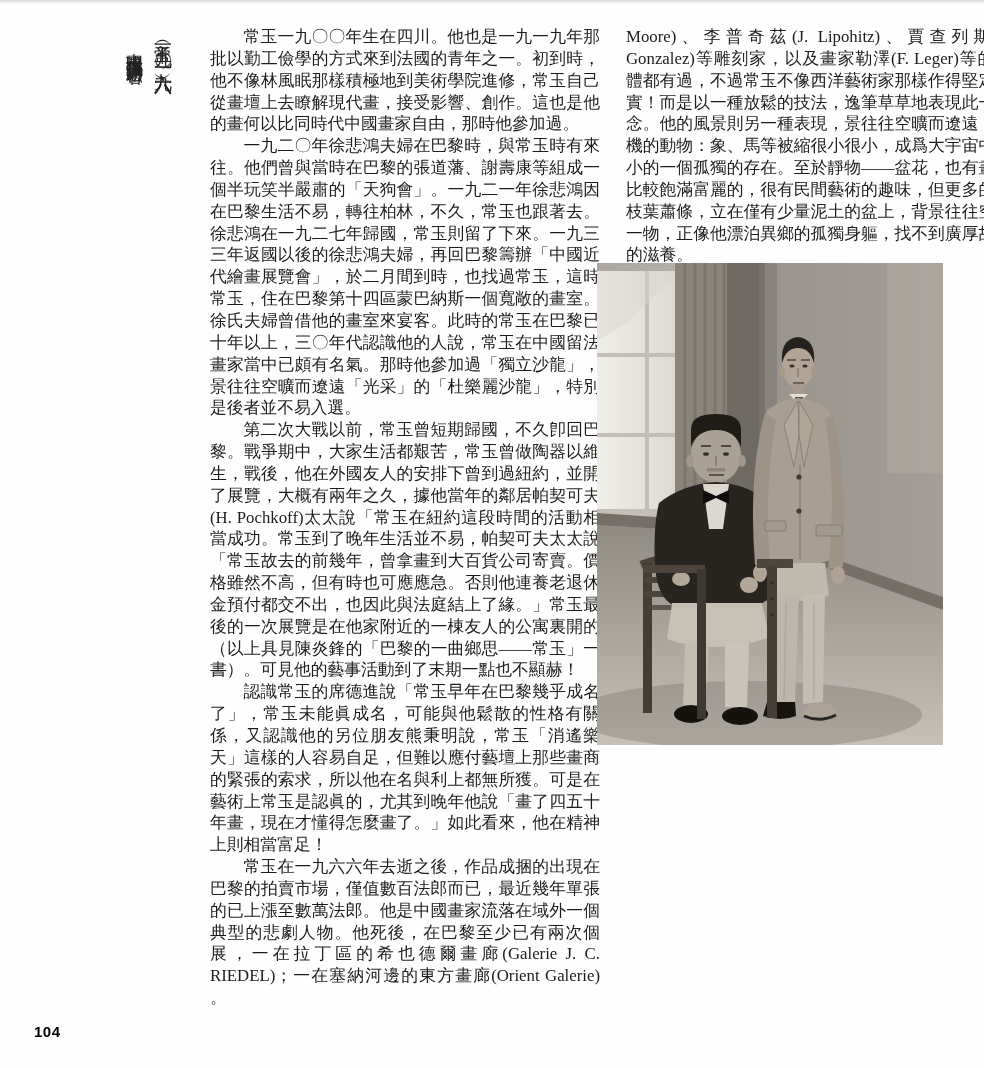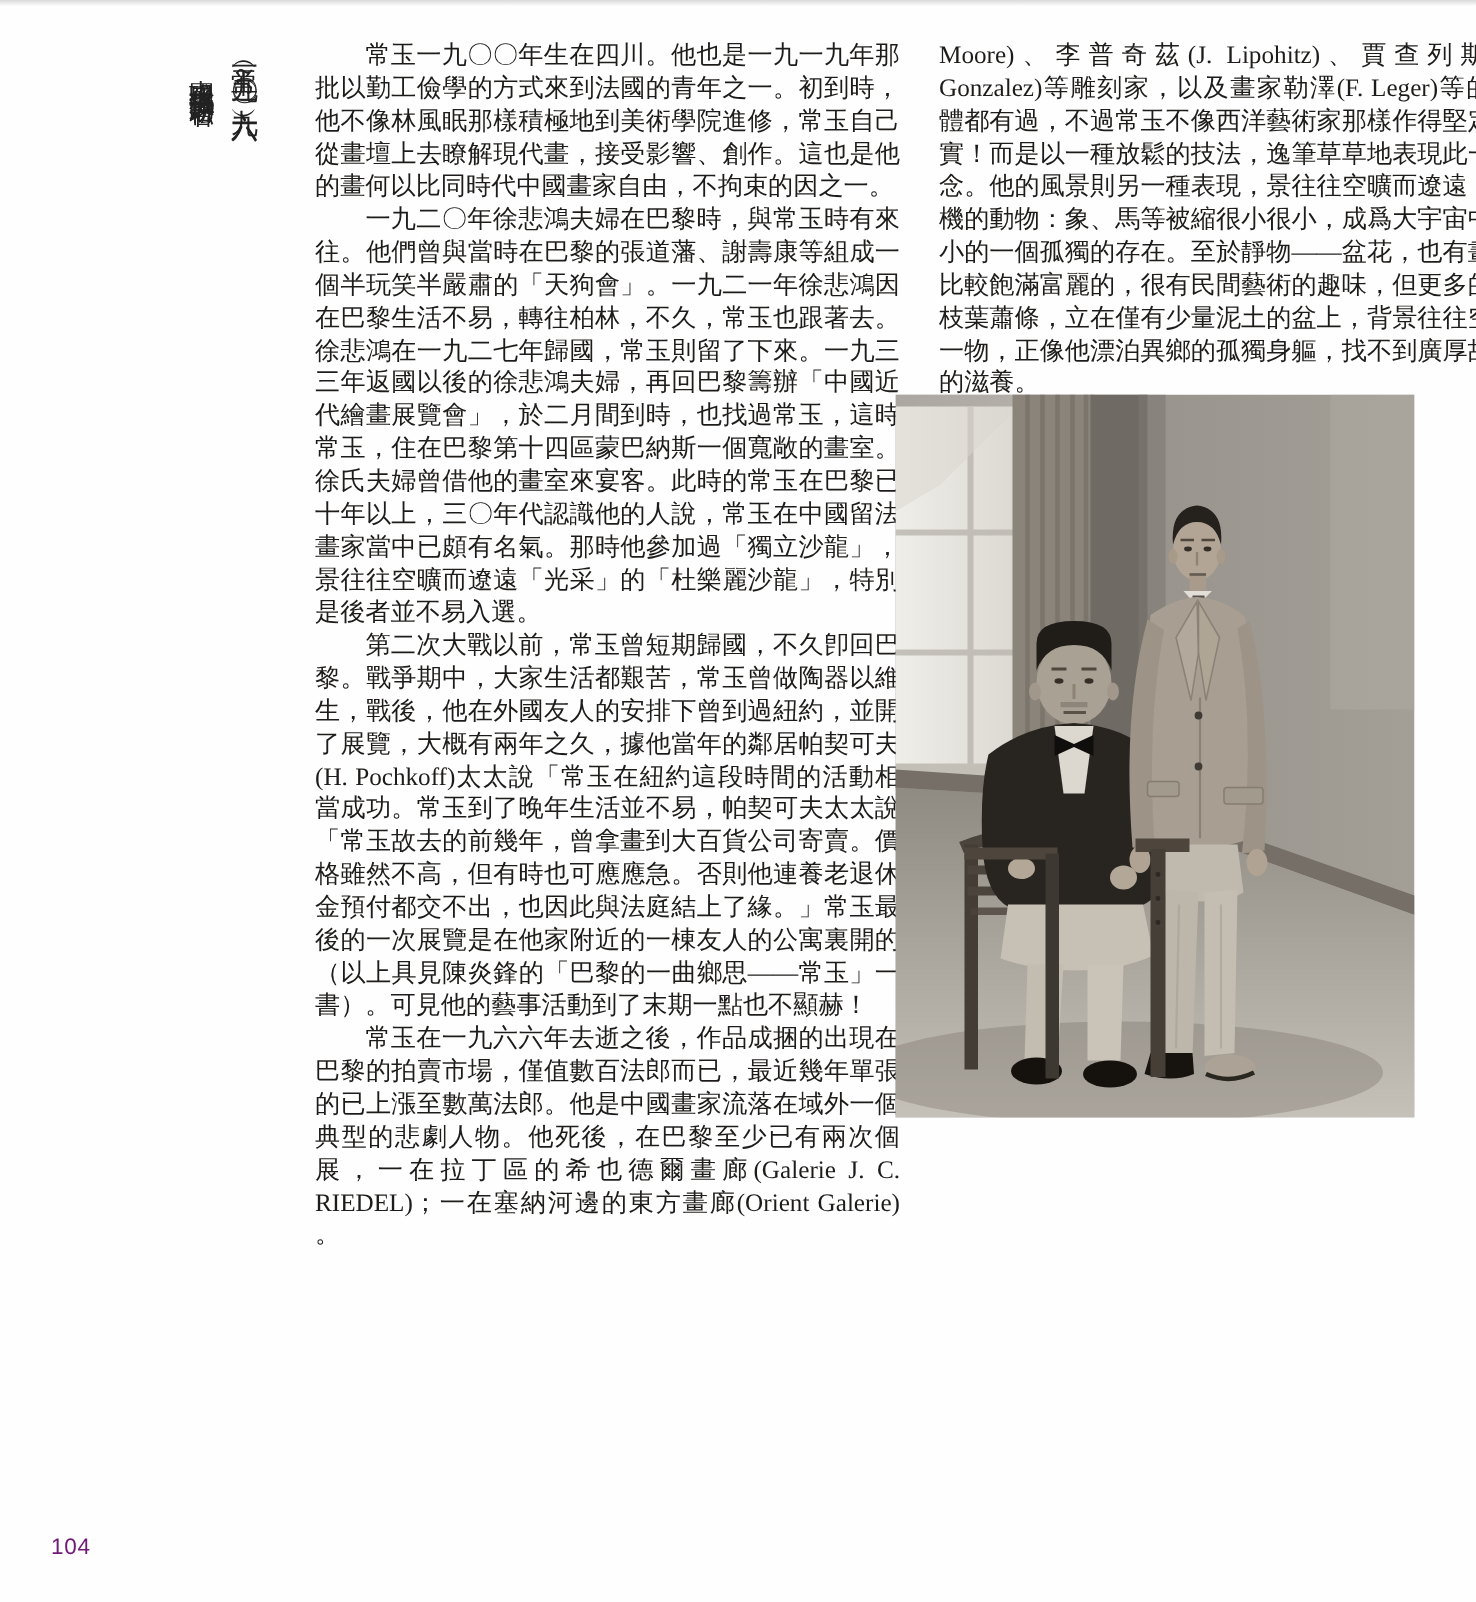--- a/index.html
+++ b/index.html
@@ -39,36 +39,37 @@
   figure.photo{
     position:absolute;left:597px;top:263px;margin:0;width:346px;
   }
   figure.photo svg{display:block;width:346px;height:482px;}
   figure.photo figcaption{
     margin-top:7px;font-size:14px;letter-spacing:1px;color:#2b2a28;
   }
   .page-number{
     position:absolute;left:34px;top:1023px;
     font-family:"Liberation Sans","DejaVu Sans",sans-serif;
-    font-size:15px;color:#701a75;letter-spacing:.5px;
+    font-size:15px;color:#000000;letter-spacing:.5px;font-weight:bold;
   }
 </style>
 </head>
 <body>
 
 <div class="page">
   <div class="scan-edge-top"></div>
 
   <div class="title-main">常玉（一九〇〇～一九六六）</div>
   <div class="title-sub">中國現代畫孤獨的耕耘者</div>
 
   <main class="col col-left">
-    <p>常玉一九〇〇年生在四川。他也是一九一九年那批以勤工儉學的方式來到法國的青年之一。初到時，他不像林風眠那樣積極地到美術學院進修，常玉自己從畫壇上去瞭解現代畫，接受影響、創作。這也是他的畫何以比同時代中國畫家自由，不拘束的因之一。</p>
+    <p>常玉一九〇〇年生在四川。他也是一九一九年那批以勤工儉學的方式來到法國的青年之一。初到時，他不像林風眠那樣積極地到美術學院進修，常玉自己從畫壇上去瞭解現代畫，接受影響、創作。這也是他的畫何以比同時代中國畫家自由，那時他參加過。</p>
     <p>一九二〇年徐悲鴻夫婦在巴黎時，與常玉時有來往。他們曾與當時在巴黎的張道藩、謝壽康等組成一個半玩笑半嚴肅的「天狗會」。一九二一年徐悲鴻因在巴黎生活不易，轉往柏林，不久，常玉也跟著去。徐悲鴻在一九二七年歸國，常玉則留了下來。一九三三年返國以後的徐悲鴻夫婦，再回巴黎籌辦「中國近代繪畫展覽會」，於二月間到時，也找過常玉，這時常玉，住在巴黎第十四區蒙巴納斯一個寬敞的畫室。徐氏夫婦曾借他的畫室來宴客。此時的常玉在巴黎已十年以上，三〇年代認識他的人說，常玉在中國留法畫家當中已頗有名氣。那時他參加過「獨立沙龍」，景往往空曠而遼遠「光采」的「杜樂麗沙龍」，特別是後者並不易入選。</p>
     <p>第二次大戰以前，常玉曾短期歸國，不久卽回巴黎。戰爭期中，大家生活都艱苦，常玉曾做陶器以維生，戰後，他在外國友人的安排下曾到過紐約，並開了展覽，大概有兩年之久，據他當年的鄰居帕契可夫(H. Pochkoff)太太說「常玉在紐約這段時間的活動相當成功。常玉到了晚年生活並不易，帕契可夫太太說「常玉故去的前幾年，曾拿畫到大百貨公司寄賣。價格雖然不高，但有時也可應應急。否則他連養老退休金預付都交不出，也因此與法庭結上了緣。」常玉最後的一次展覽是在他家附近的一棟友人的公寓裏開的（以上具見陳炎鋒的「巴黎的一曲鄉思——常玉」一書）。可見他的藝事活動到了末期一點也不顯赫！</p>
+    <p>認識常玉的席德進說「常玉早年在巴黎幾乎成名了」，常玉未能眞成名，可能與他鬆散的性格有關係，又認識他的另位朋友熊秉明說，常玉「消遙樂天」這樣的人容易自足，但難以應付藝壇上那些畫商的緊張的索求，所以他在名與利上都無所獲。可是在藝術上常玉是認眞的，尤其到晚年他說「畫了四五十年畫，現在才懂得怎麼畫了。」如此看來，他在精神上則相當富足！</p>
     <p>常玉在一九六六年去逝之後，作品成捆的出現在巴黎的拍賣市場，僅值數百法郎而已，最近幾年單張的已上漲至數萬法郎。他是中國畫家流落在域外一個典型的悲劇人物。他死後，在巴黎至少已有兩次個展，一在拉丁區的希也德爾畫廊(Galerie J. C. RIEDEL)；一在塞納河邊的東方畫廊(Orient Galerie) 。</p>
 
   </main>
 
   <section class="col col-right">
     <p class="no-indent">Moore)、李普奇茲(J. Lipohitz)、賈查列斯(J. Gonzalez)等雕刻家，以及畫家勒澤(F. Leger)等的人體都有過，不過常玉不像西洋藝術家那樣作得堅定踏實！而是以一種放鬆的技法，逸筆草草地表現此一觀念。他的風景則另一種表現，景往往空曠而遼遠，有機的動物：象、馬等被縮很小很小，成爲大宇宙中渺小的一個孤獨的存在。至於靜物——盆花，也有畫得比較飽滿富麗的，很有民間藝術的趣味，但更多的是枝葉蕭條，立在僅有少量泥土的盆上，背景往往空無一物，正像他漂泊異鄉的孤獨身軀，找不到廣厚故地的滋養。</p>
   </section>
 
   <figure class="photo">
     <svg viewBox="0 0 346 482" xmlns="http://www.w3.org/2000/svg" aria-hidden="true">

